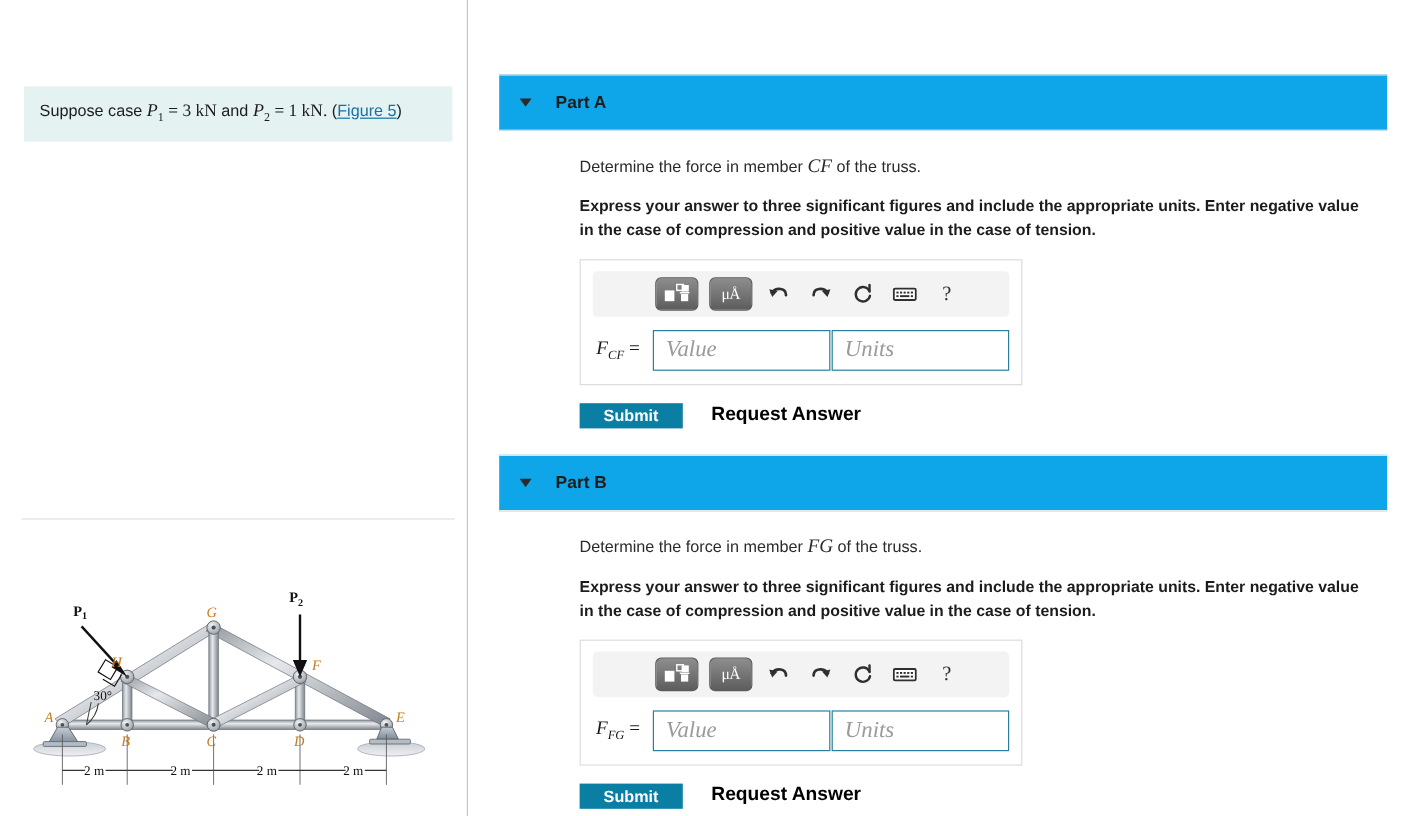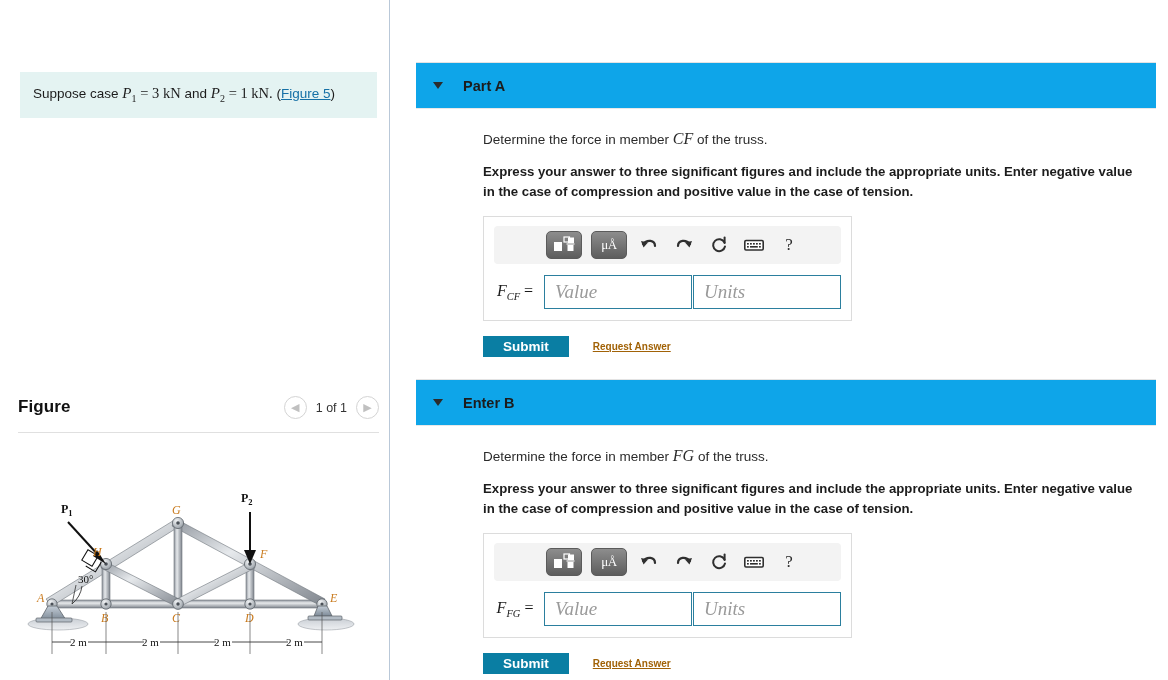--- a/index.html
+++ b/index.html
@@ -281,24 +281,23 @@
     background: #0a7ea3;
     color: #fff;
     border: none;
     font-family: "Liberation Sans", sans-serif;
     font-size: 13.5px;
     font-weight: bold;
     padding: 3px 20px;
     cursor: pointer;
   }
   .link-request {
-    color: #a16207;
-    font-size: 10px;
+    color: #000000;
+    font-size: 16px;
     font-weight: bold;
-    text-decoration: underline;
     cursor: pointer;
   }
 </style>
 </head>
 <body>
 
 <div class="page">
 
   <div class="col-divider"></div>
 
@@ -307,28 +306,20 @@
     <div class="prompt-box">
       <span>Suppose case</span>
       <span class="mathvar"><span>P</span><sub>1</sub></span>
       <span class="serif-unit">= 3 kN</span>
       <span>and</span>
       <span class="mathvar"><span>P</span><sub>2</sub></span>
       <span class="serif-unit">= 1 kN.</span>
       <span>(</span><span class="fig-link">Figure 5</span><span>)</span>
     </div>
 
-    <div class="figure-header">
-      <div class="figure-title">Figure</div>
-      <div class="pager">
-        <div class="pager-btn">◀</div>
-        <div class="pager-label">1 of 1</div>
-        <div class="pager-btn">▶</div>
-      </div>
-    </div>
     <div class="figure-rule"></div>
 
     <div class="figure-canvas">
       <svg width="350" height="180" viewBox="0 0 350 180">
         <defs>
           <linearGradient id="memH" x1="0" y1="0" x2="0" y2="1">
             <stop offset="0%" stop-color="#8e949c"></stop>
             <stop offset="38%" stop-color="#e8eaec"></stop>
             <stop offset="100%" stop-color="#7f858d"></stop>
           </linearGradient>
@@ -548,21 +539,21 @@
         <div class="submit-row">
           <button class="btn-submit">Submit</button>
           <span class="link-request">Request Answer</span>
         </div>
       </div>
     </div>
 
     <div class="part-block" style="top:379px;">
       <div class="part-header">
         <div class="caret"></div>
-        <div class="part-label">Enter B</div>
+        <div class="part-label">Part B</div>
       </div>
       <div class="part-body">
         <div class="q-text">
           <span>Determine the force in member</span>
           <span class="mathvar" style="font-size:16px;">FG</span>
           <span>of the truss.</span>
         </div>
         <div class="q-bold">Express your answer to three significant figures and include the appropriate units. Enter negative value in the case of compression and positive value in the case of tension.</div>
 
         <div class="answer-box">

